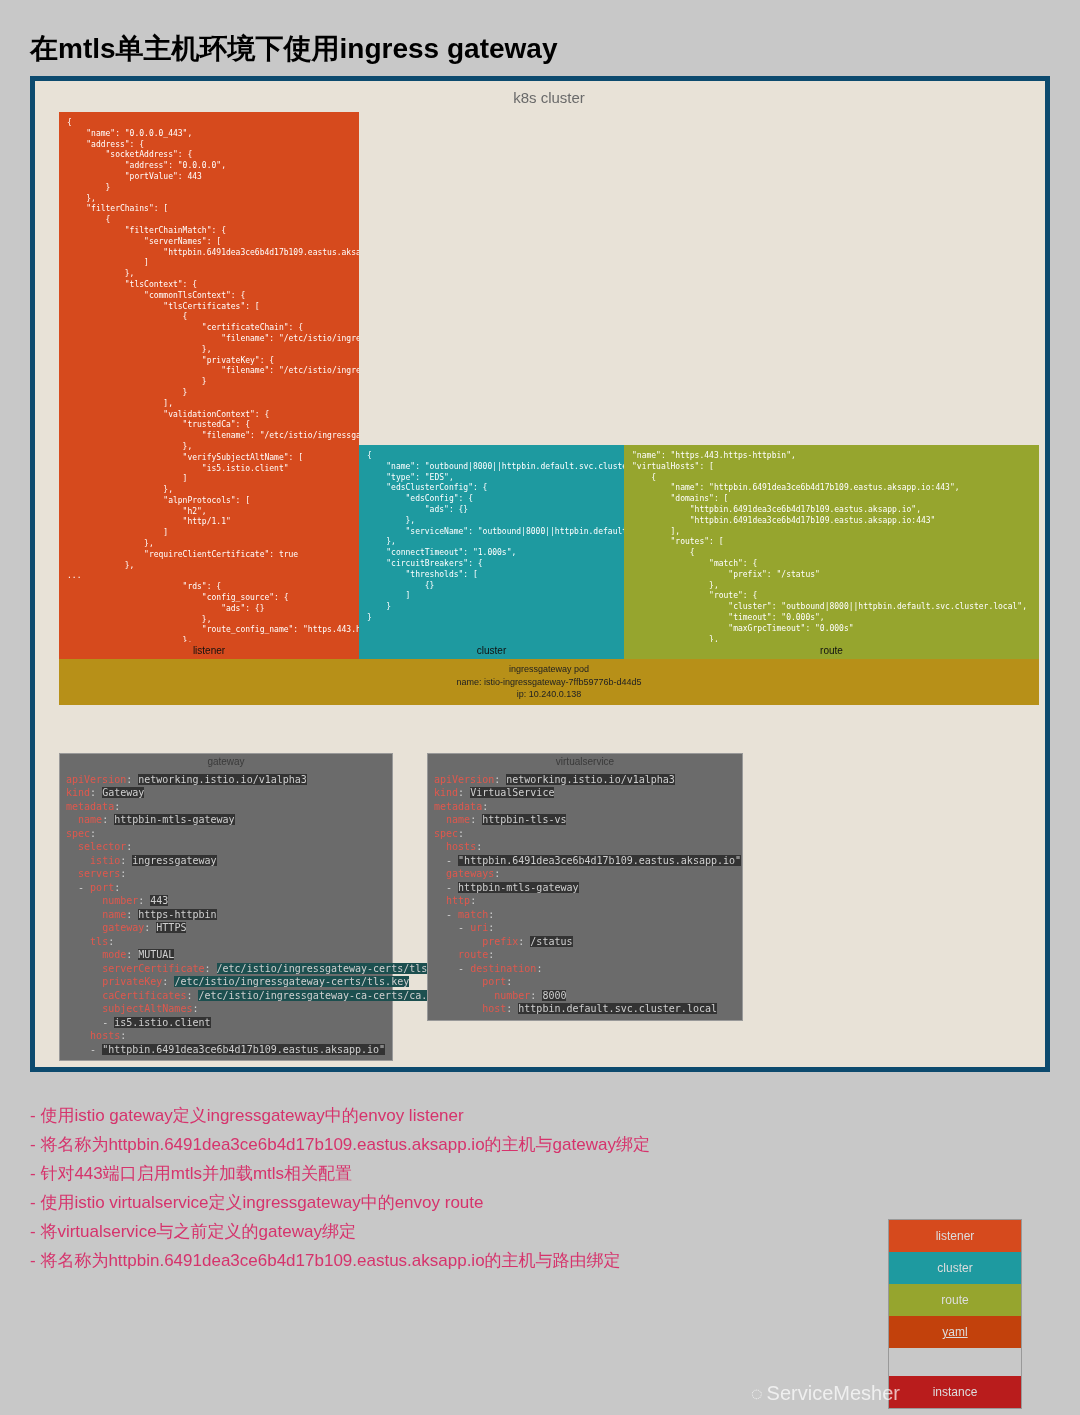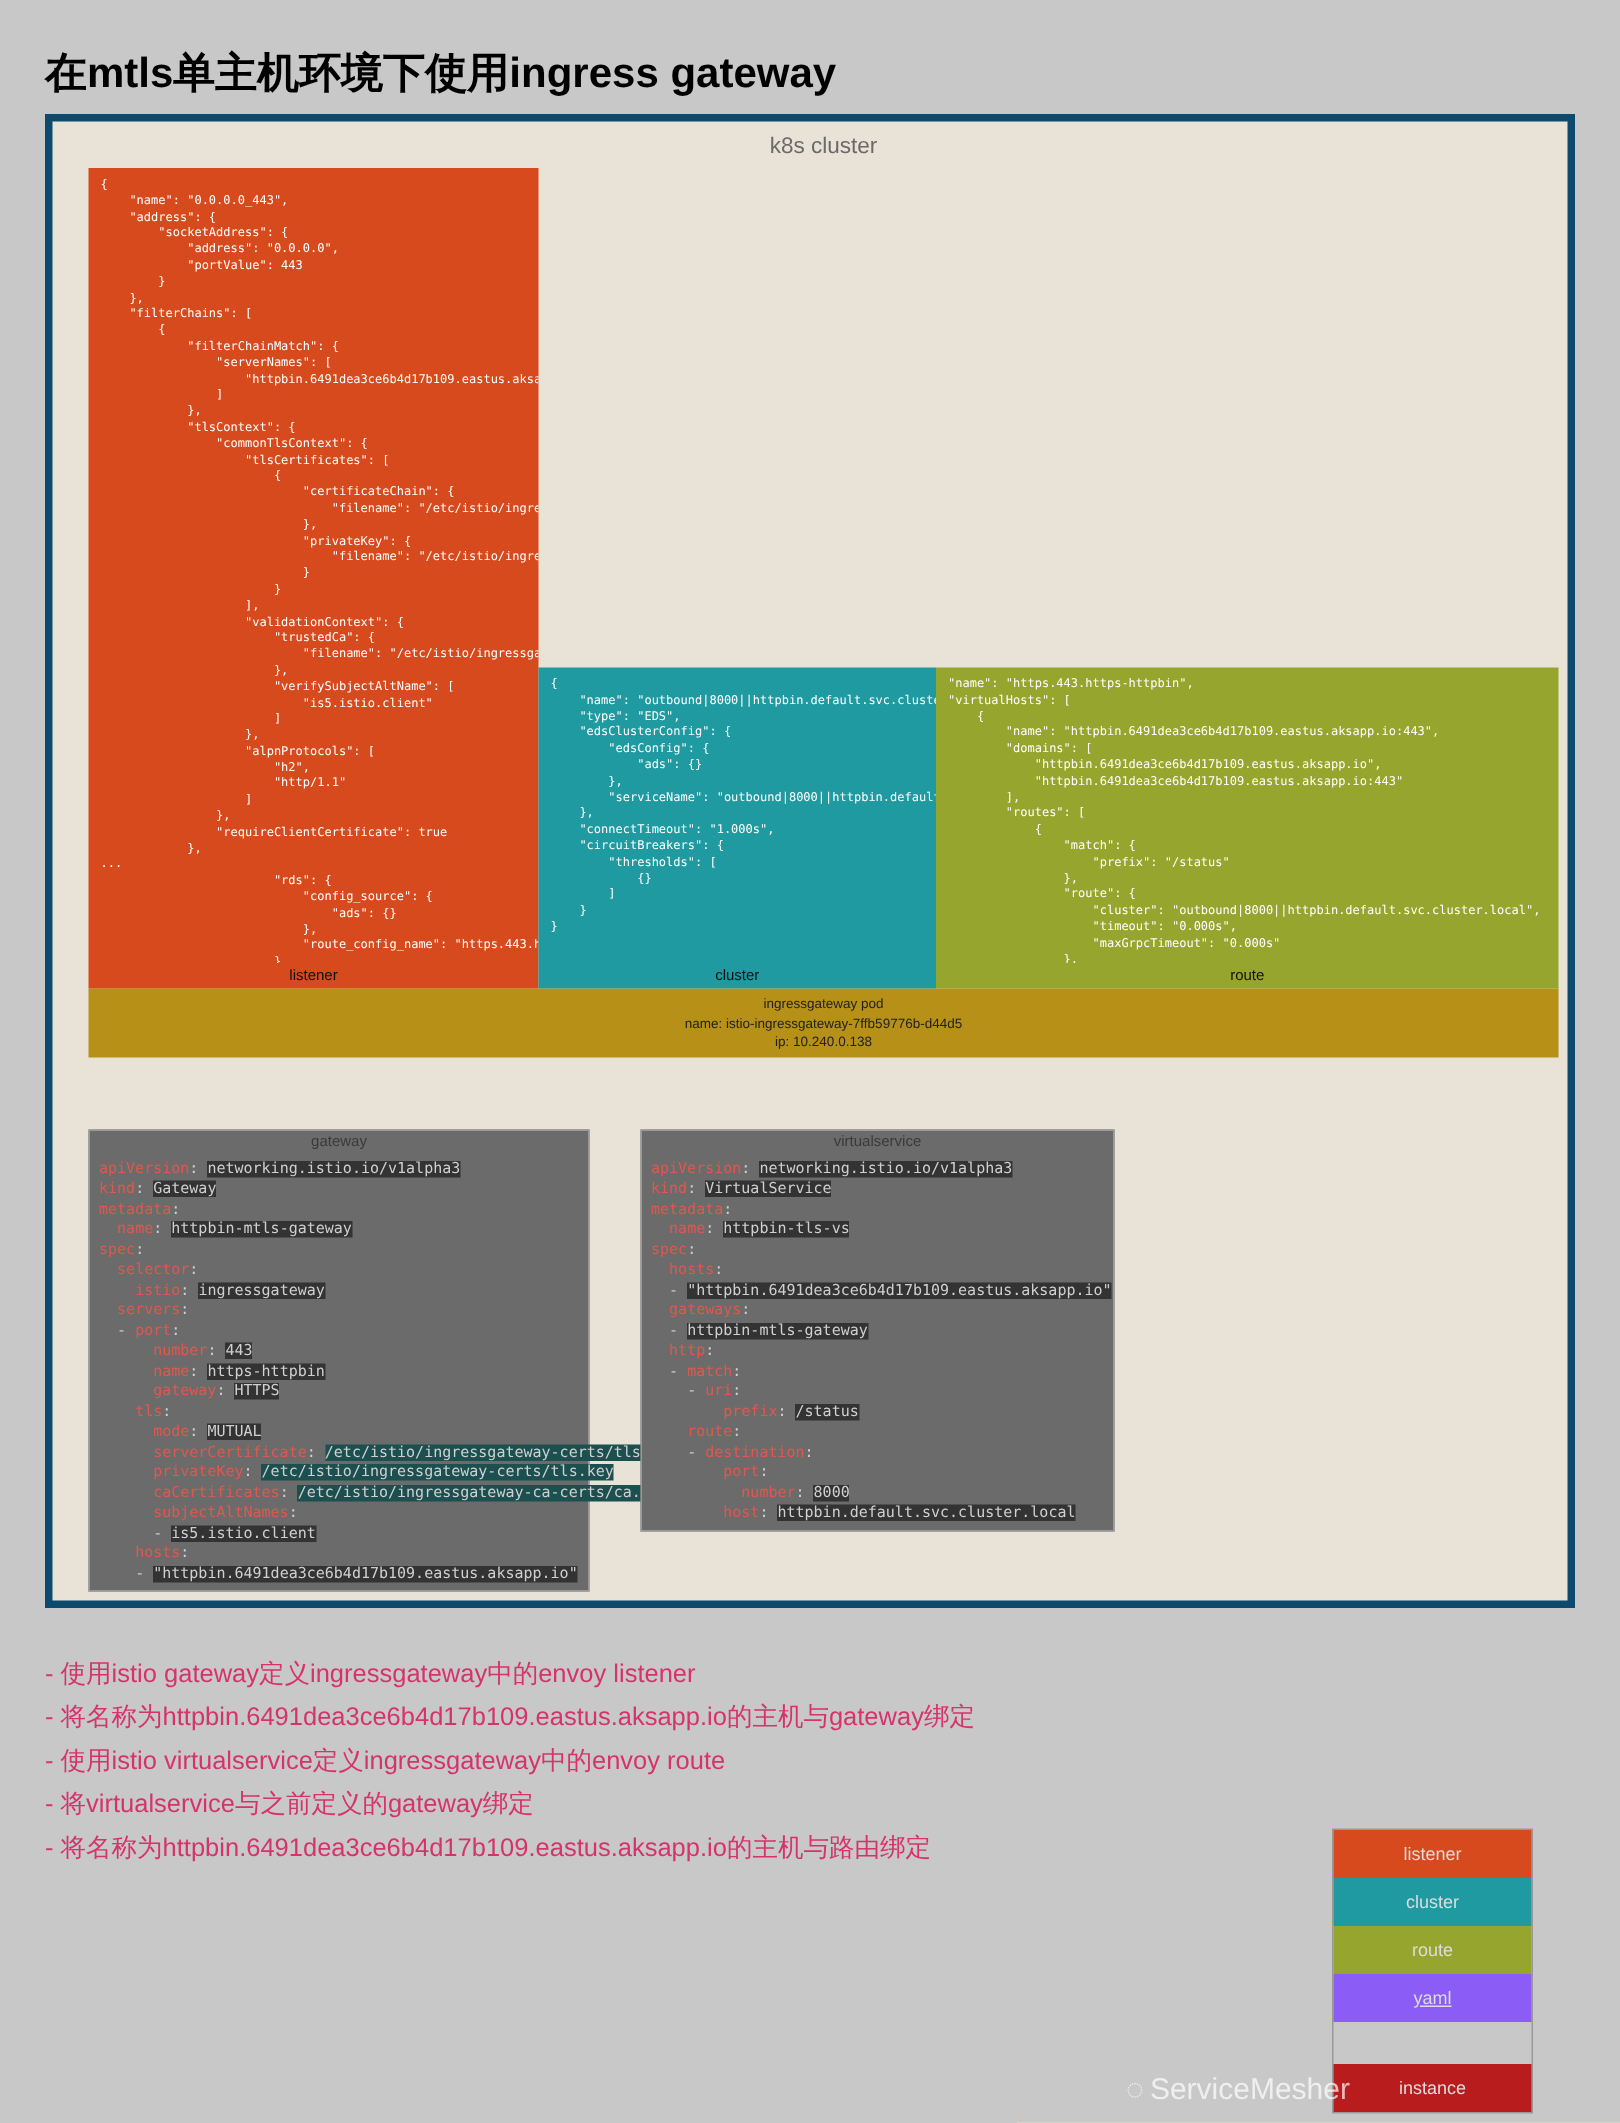--- a/index.html
+++ b/index.html
@@ -102,21 +102,21 @@
   }
   .legend div {
     text-align: center;
     font-size: 12px;
     padding: 9px 0;
     color: #ddd;
   }
   .lg-listener { background: #d64a1d; }
   .lg-cluster  { background: #1e9aa0; }
   .lg-route    { background: #96a52e; }
-  .lg-yaml     { background: #8b5cf6; text-decoration: underline; }
+  .lg-yaml     { background: #c2410c; text-decoration: underline; }
   .lg-instance { background: #b91c1c; margin-top: 28px; }
 
   .watermark {
     position: absolute;
     right: 150px;
     bottom: 10px;
     color: rgba(255,255,255,0.7);
     font-size: 20px;
     font-weight: 500;
     display:flex; align-items:center; gap:4px;
@@ -280,20 +280,21 @@
         <span class="yk">port</span><span class="yv">:</span>
           <span class="yk">number</span><span class="yv">: </span><span class="yhl1">8000</span>
         <span class="yk">host</span><span class="yv">: </span><span class="yhl1">httpbin.default.svc.cluster.local</span></div>
     </div>
   </div>
 </div>
 
 <div class="notes">
   <div>- <span>使用istio gateway定义ingressgateway中的envoy listener</span></div>
   <div>- <span>将名称为httpbin.6491dea3ce6b4d17b109.eastus.aksapp.io的主机与gateway绑定</span></div>
+  <div>- <span>针对443端口启用mtls并加载mtls相关配置</span></div>
   <div>- <span>使用istio virtualservice定义ingressgateway中的envoy route</span></div>
   <div>- <span>将virtualservice与之前定义的gateway绑定</span></div>
   <div>- <span>将名称为httpbin.6491dea3ce6b4d17b109.eastus.aksapp.io的主机与路由绑定</span></div>
 </div>
 
 <div class="legend">
   <div class="lg-listener">listener</div>
   <div class="lg-cluster">cluster</div>
   <div class="lg-route">route</div>
   <div class="lg-yaml">yaml</div>

